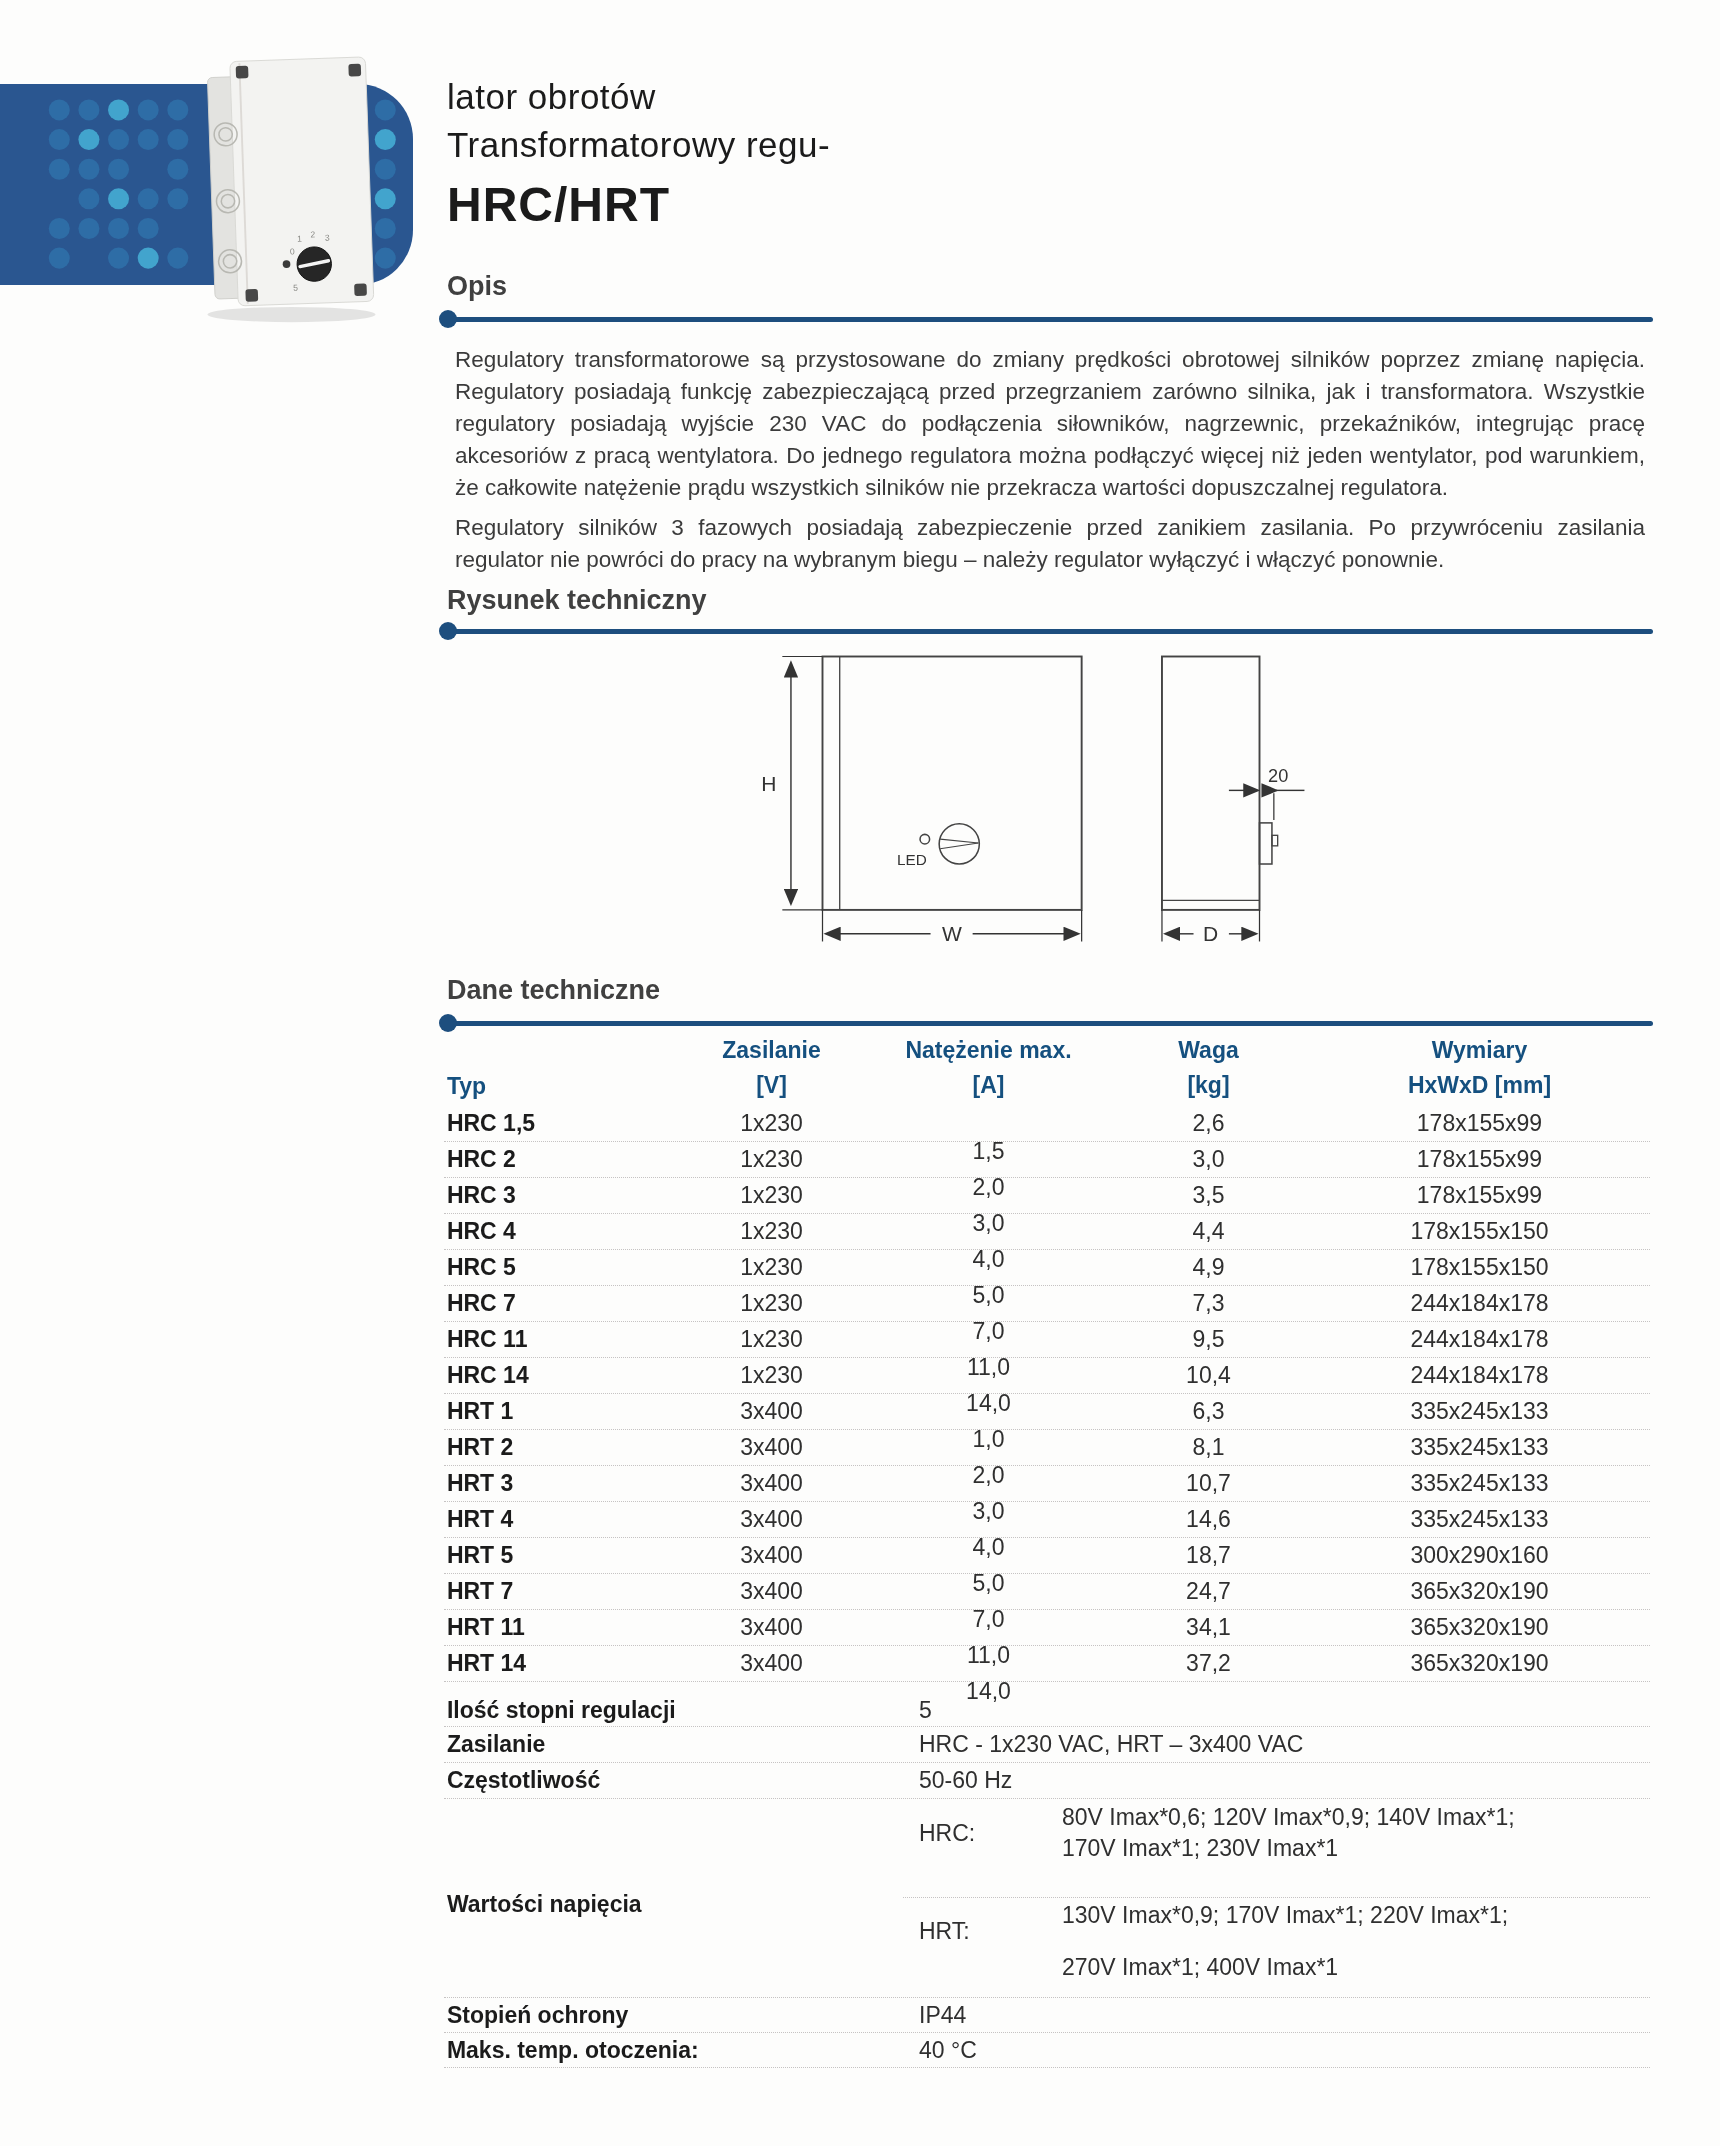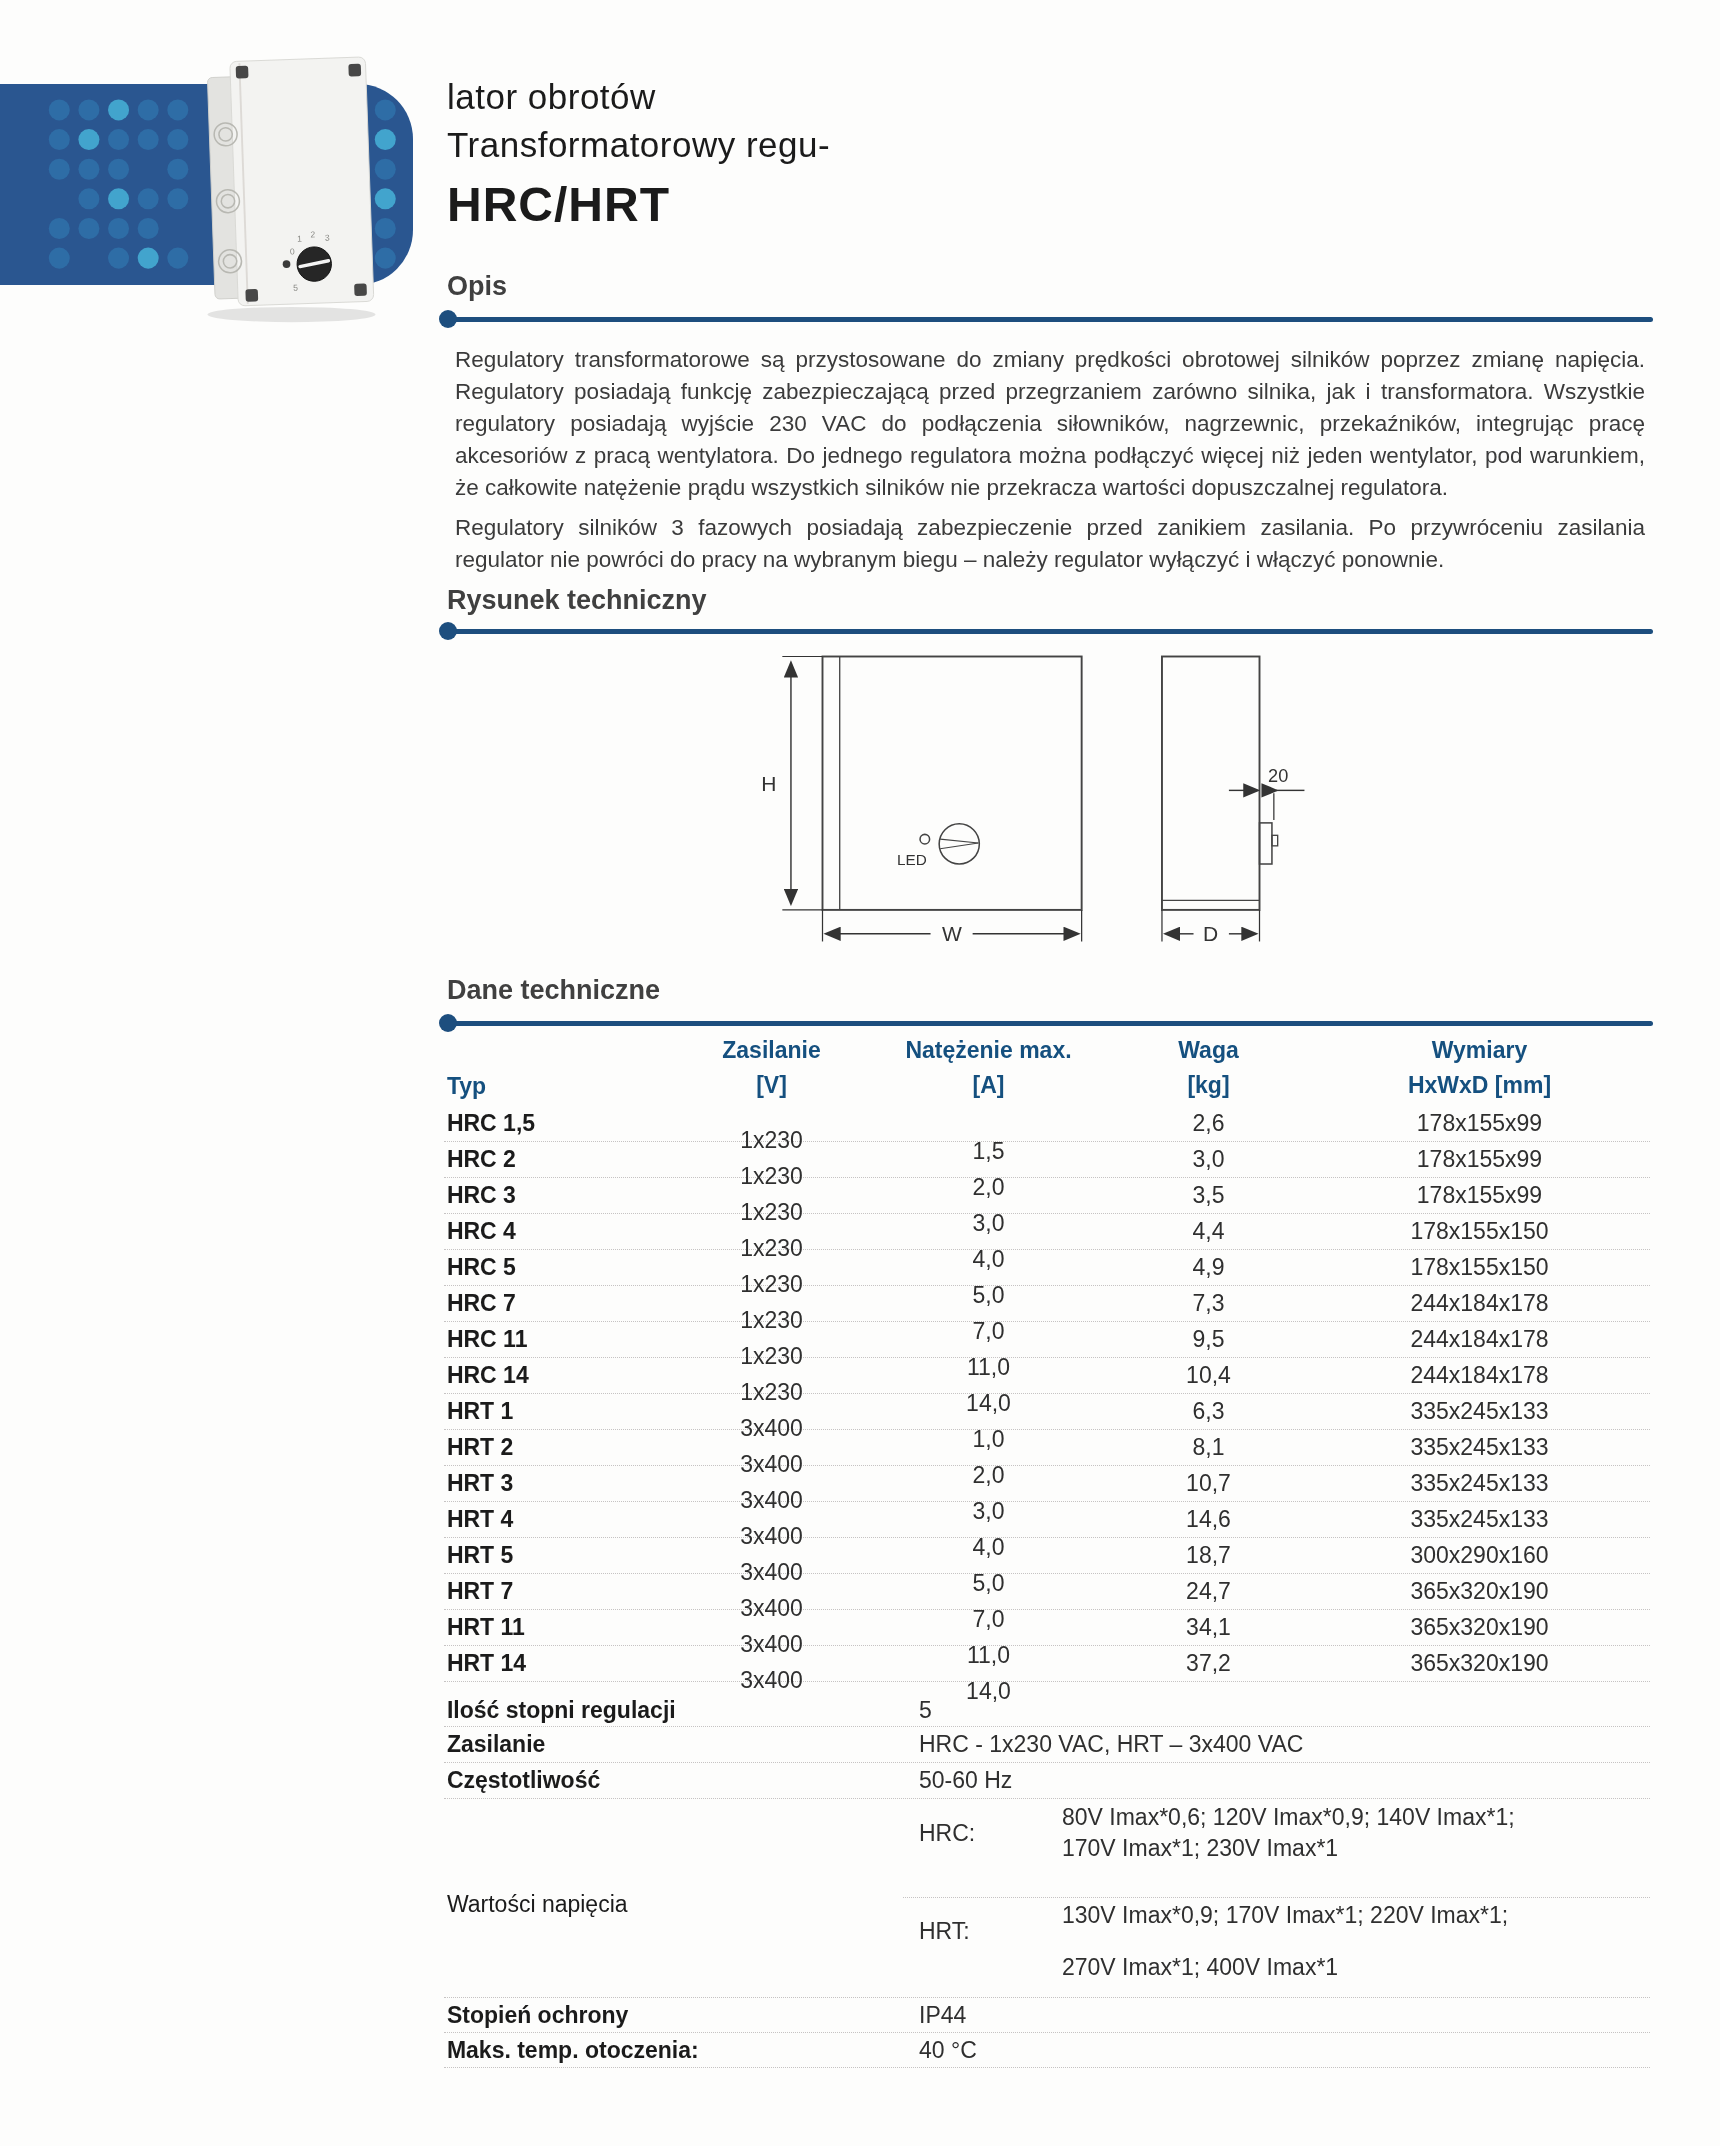--- a/index.html
+++ b/index.html
@@ -38,34 +38,34 @@
   .th-typ{position:absolute;left:2.9px;top:36px;}
   .th{position:absolute;width:325px;text-align:center;}
   .th .l1{display:block;}
   .th .l2{display:block;margin-top:7.6px;}
   .h1{left:165px;top:0;} .h2{left:382px;top:0;} .h3{left:602px;top:0;} .h4{left:873px;top:0;}
   .tbody{position:relative;}
   .trow{position:relative;height:35px;line-height:35px;border-bottom:1.9px dotted #c6c3c3;}
   .cell{white-space:nowrap;}
   .c-typ{position:absolute;left:2.9px;font-weight:700;color:#1b1b1b;}
   .c-mid{position:absolute;width:287px;text-align:center;}
-  .cc1{left:184px;margin-top:17px;} .cc2{left:401px;margin-top:28px;} .cc3{left:621px;} .cc4{left:892px;}
+  .cc1{left:184px;} .cc2{left:401px;margin-top:28px;} .cc3{left:621px;} .cc4{left:892px;}
 
   
   .specs{position:absolute;left:444px;top:1694px;width:1206px;font-size:23px;text-align:right;}
   .srow{position:relative;border-bottom:1.9px dotted #c6c3c3;}
   .srow .lab{position:absolute;left:2.9px;font-weight:700;color:#1b1b1b;white-space:nowrap;}
   .srow .val{position:absolute;left:475px;white-space:nowrap;}
   .r-a{height:32px;line-height:32px;}
   .r-b{height:35px;line-height:35px;}
   .r-c{height:35px;line-height:35px;}
   .r-w{height:198px;border-bottom:1.9px dotted #c6c3c3;}
   .r-e{height:34px;line-height:34px;}
   .r-f{height:34px;line-height:34px;}
-  .w-label{position:absolute;left:2.9px;top:92px;font-weight:400;color:#1b1b1b;white-space:nowrap;}
+  .w-label{position:absolute;left:2.9px;top:92px;font-weight:700;color:#1b1b1b;white-space:nowrap;}
   .w-key{position:absolute;left:475px;white-space:nowrap;}
   .w-line{position:absolute;left:618px;white-space:nowrap;}
   .w-sep{position:absolute;left:459px;right:0;top:98px;border-top:1.9px dotted #c6c3c3;}
   .k-hrc{top:21px;} .vl1{top:4.8px;} .vl2{top:36px;}
   .k-hrt{top:119px;} .vl3{top:103px;} .vl4{top:135px;margin-top:20px;}
 </style>
 </head>
 <body>
 
 <div class="page">

